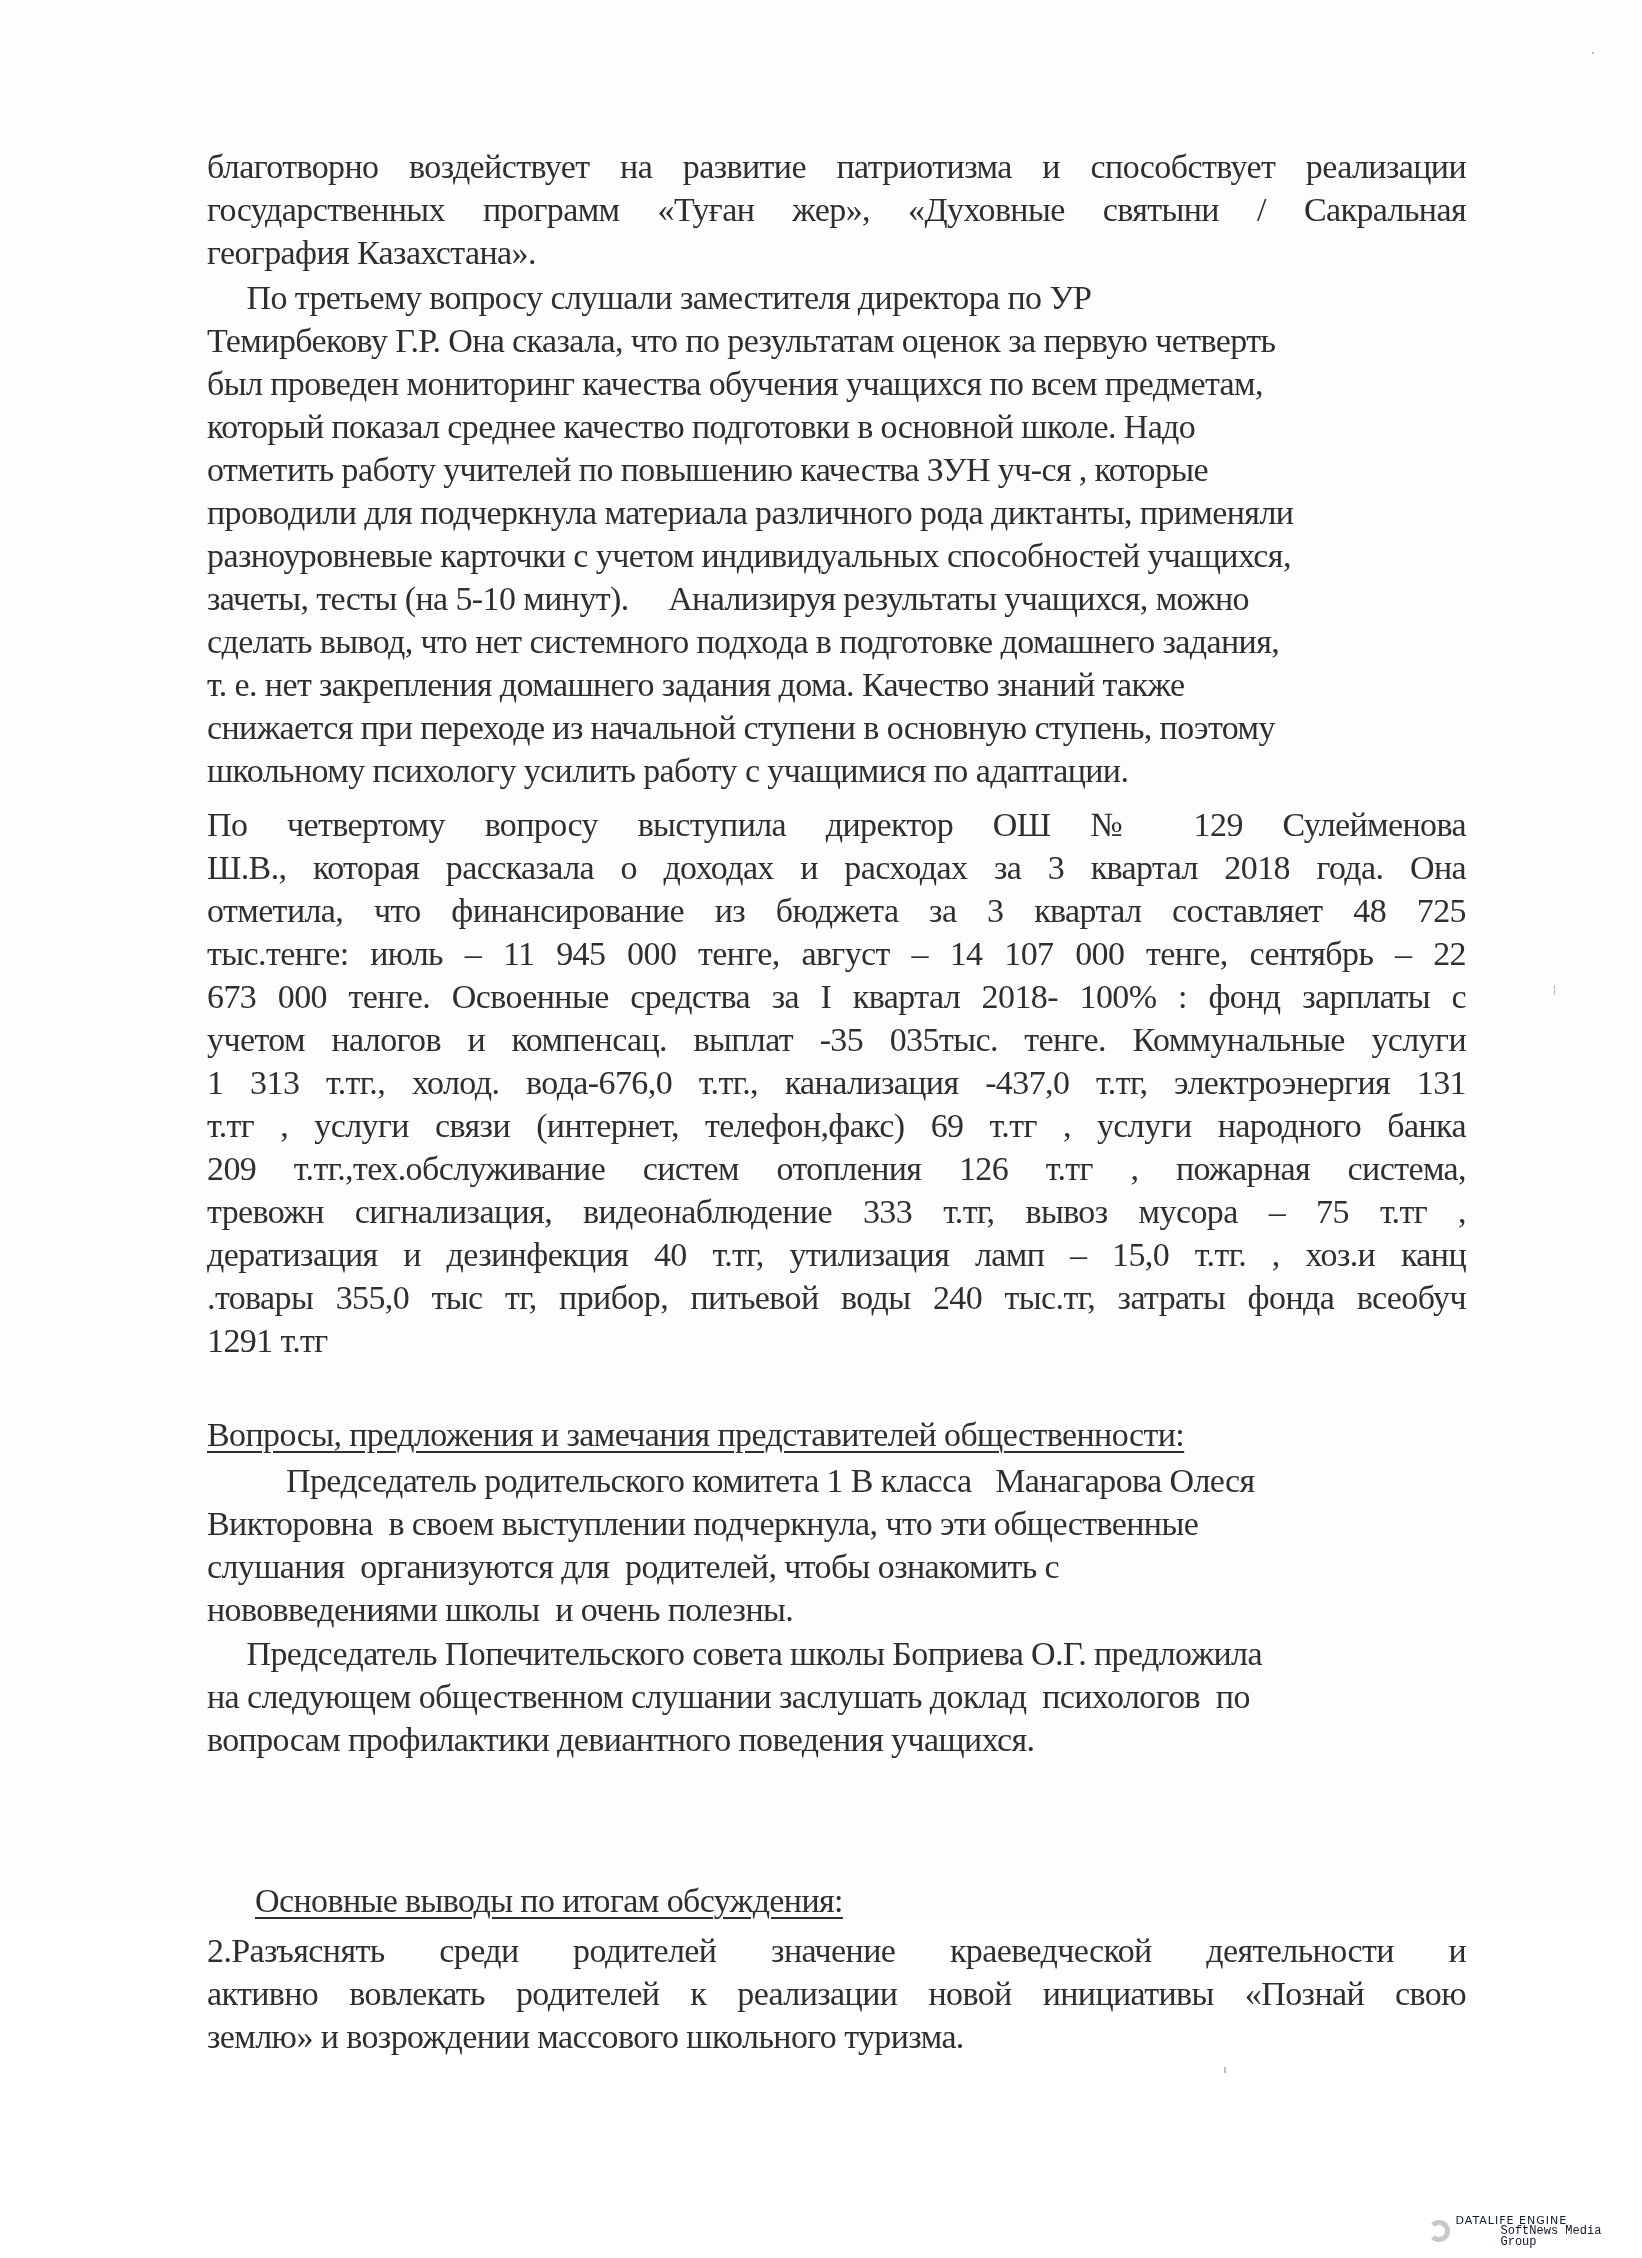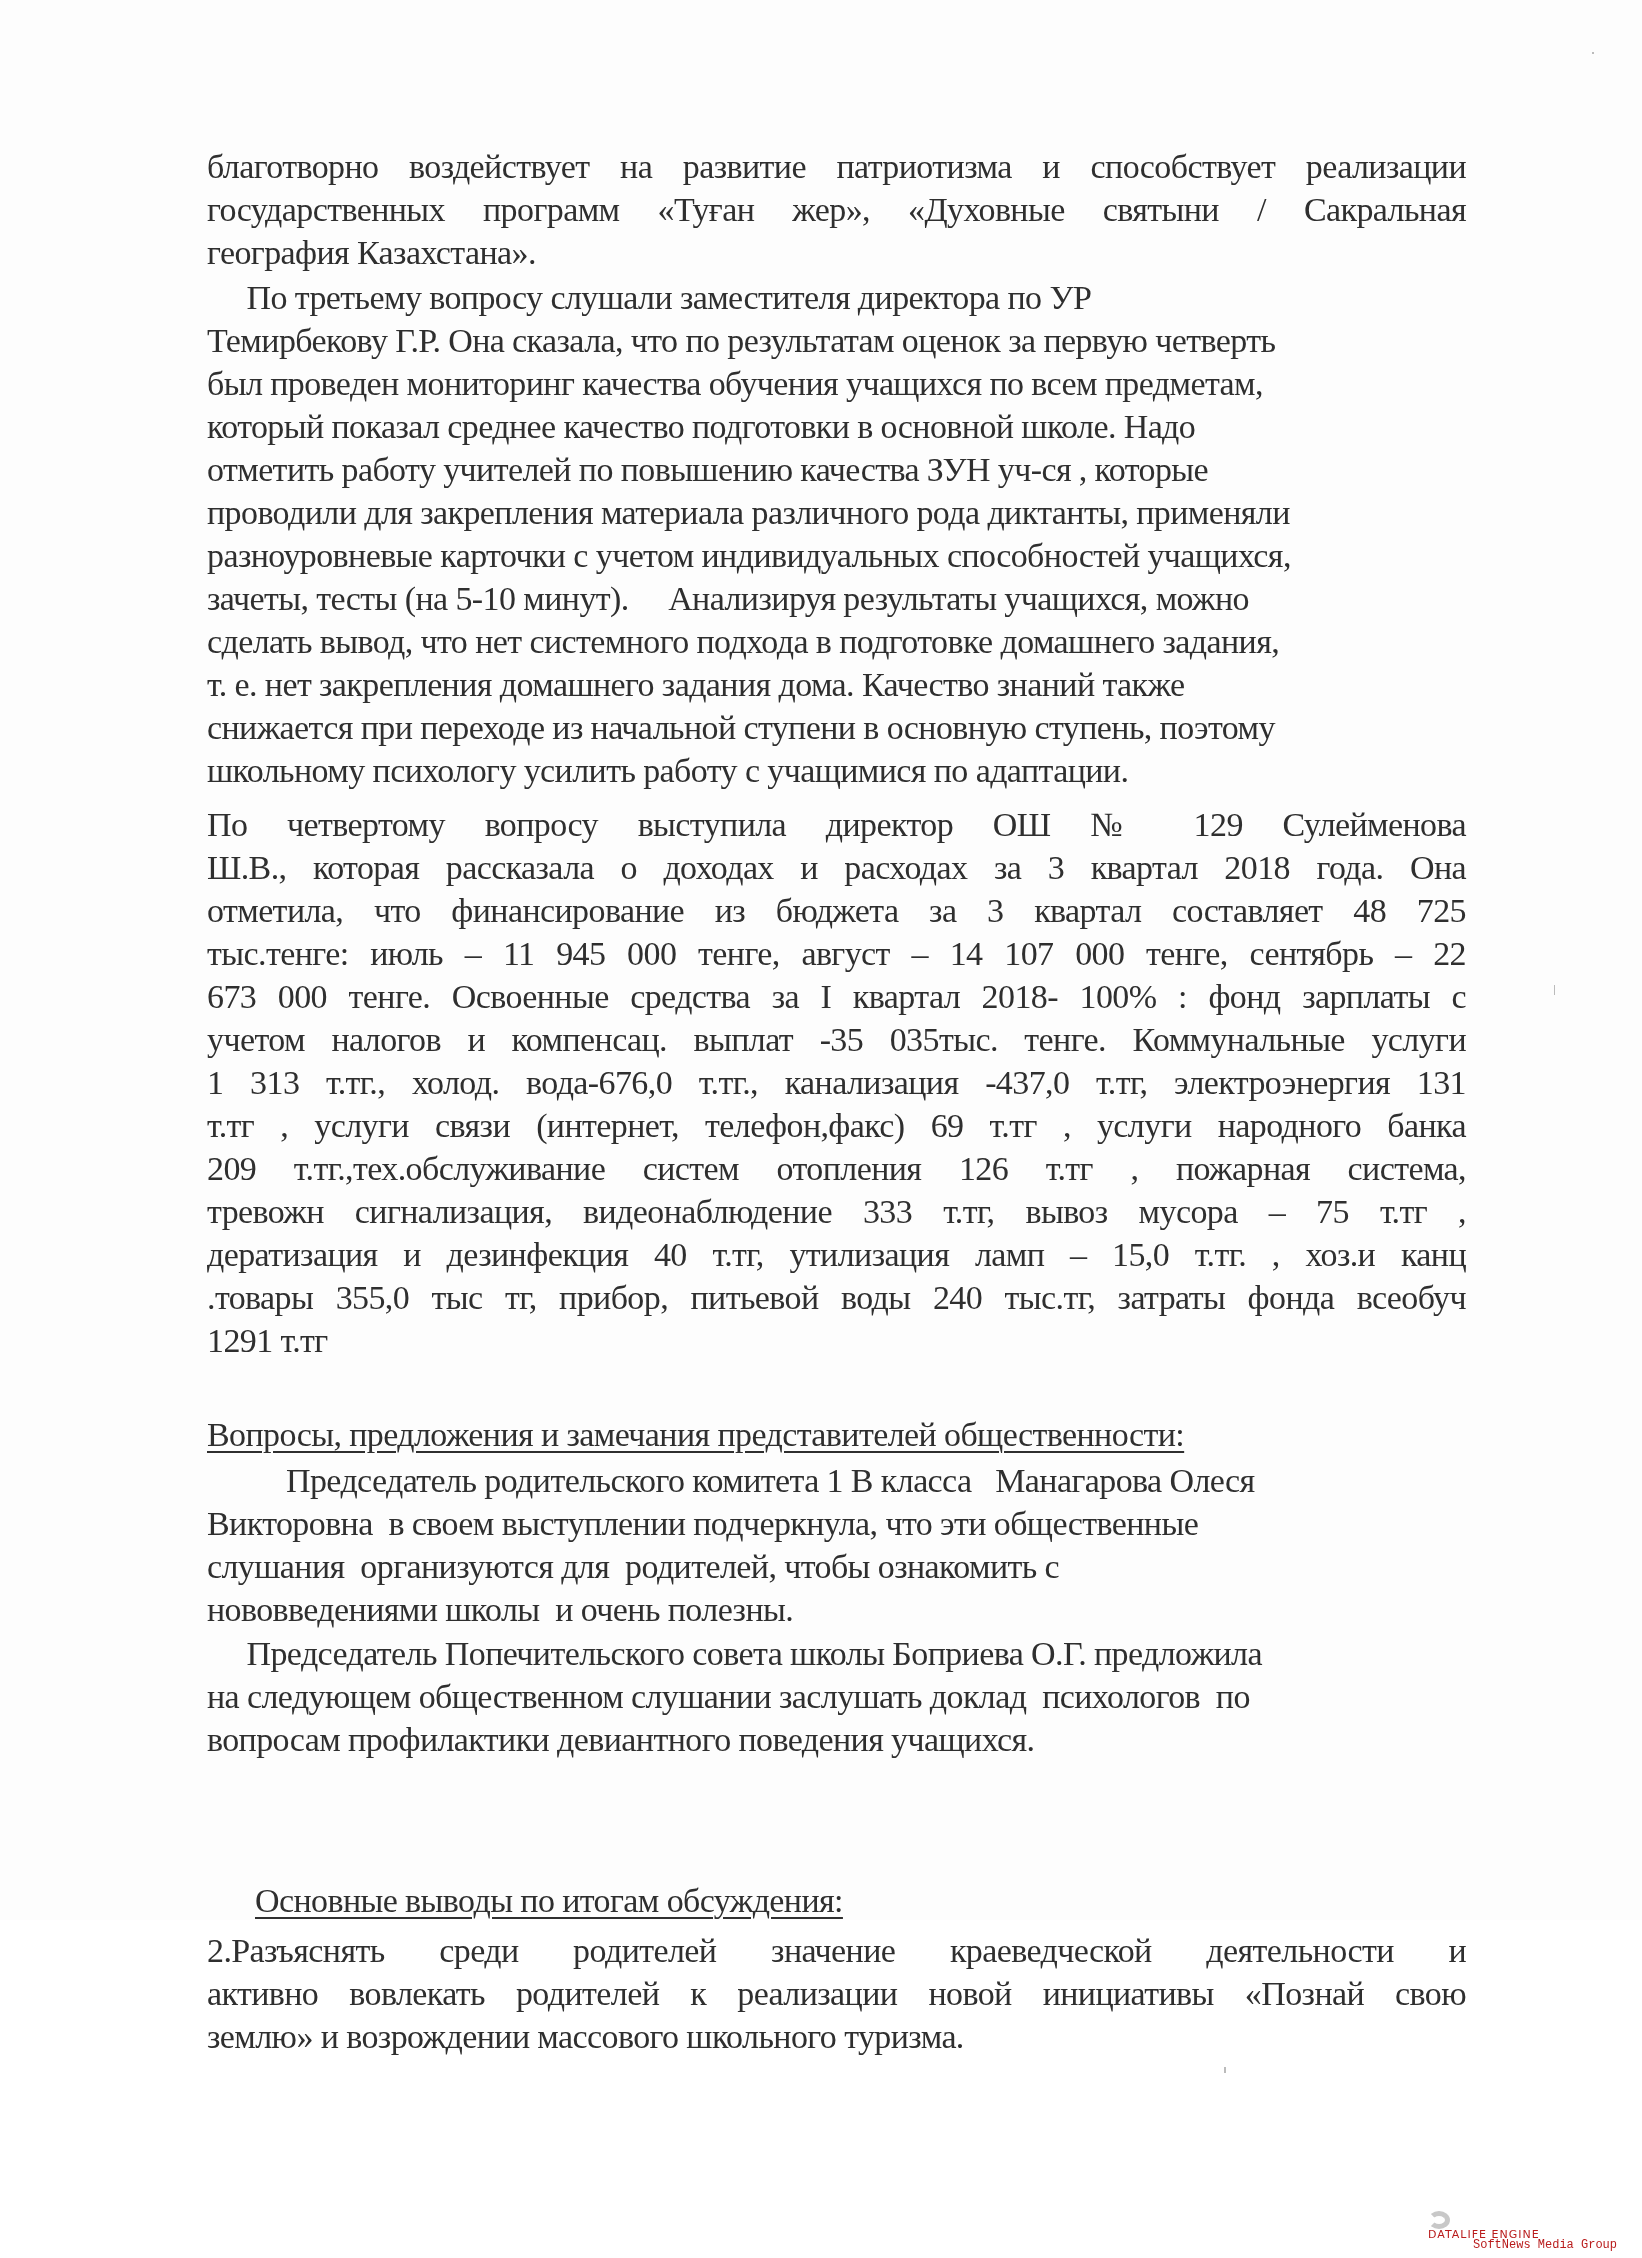--- a/index.html
+++ b/index.html
@@ -15,21 +15,21 @@
     .text-block {
       position: absolute; left: 207px; width: 1259px;
       font-size: 34px; line-height: 43px;
       letter-spacing: -0.6px;
     }
     .line { display: block; white-space: pre; height: 43px; }
     .just { text-align-last: justify; text-align: justify; white-space: normal; }
     .underline { text-decoration: underline; text-underline-offset: 5px; text-decoration-thickness: 2px; }
     .watermark {
       position: absolute; left: 1428px; top: 2211px; width: 209px; height: 40px;
-      display: flex; align-items: flex-start; color: #b91c1c; flex-direction: column;
+      display: flex; align-items: center; color: #0f172a;
     }
     .wm-logo {
       width: 22px; height: 22px; border: 5px solid #c8c8c8; border-radius: 50%;
       border-left-color: transparent; box-sizing: border-box; margin-right: 6px;
     }
     .wm-text { display: flex; flex-direction: column; line-height: 11px; }
     .wm-title { font-family: "DejaVu Sans", sans-serif; font-size: 11px; letter-spacing: 1px; }
     .wm-sub { font-family: Liberation Mono, monospace; font-size: 12px; margin-left: 45px; }
     .speck { position: absolute; background: #bbb; }
   </style>
@@ -43,21 +43,21 @@
     <span class="line just">государственных программ «Туған жер», «Духовные святыни / Сакральная</span>
     <span class="line">география Казахстана».</span>
   </div>
 
   <div class="text-block" style="top:276px;">
     <span class="line">     По третьему вопросу слушали заместителя директора по УР</span>
     <span class="line">Темирбекову Г.Р. Она сказала, что по результатам оценок за первую четверть</span>
     <span class="line">был проведен мониторинг качества обучения учащихся по всем предметам,</span>
     <span class="line">который показал среднее качество подготовки в основной школе. Надо</span>
     <span class="line">отметить работу учителей по повышению качества ЗУН уч-ся , которые</span>
-    <span class="line">проводили для закрепления материала различного рода диктанты, применяли</span>
+    <span class="line">проводили для подчеркнула материала различного рода диктанты, применяли</span>
     <span class="line">разноуровневые карточки с учетом индивидуальных способностей учащихся,</span>
     <span class="line">зачеты, тесты (на 5-10 минут).     Анализируя результаты учащихся, можно</span>
     <span class="line">сделать вывод, что нет системного подхода в подготовке домашнего задания,</span>
     <span class="line">т. е. нет закрепления домашнего задания дома. Качество знаний также</span>
     <span class="line">снижается при переходе из начальной ступени в основную ступень, поэтому</span>
     <span class="line">школьному психологу усилить работу с учащимися по адаптации.</span>
   </div>
 
   <div class="text-block" style="top:803px;">
     <span class="line just">    По четвертому вопросу выступила директор ОШ № 129 Сулейменова</span>

